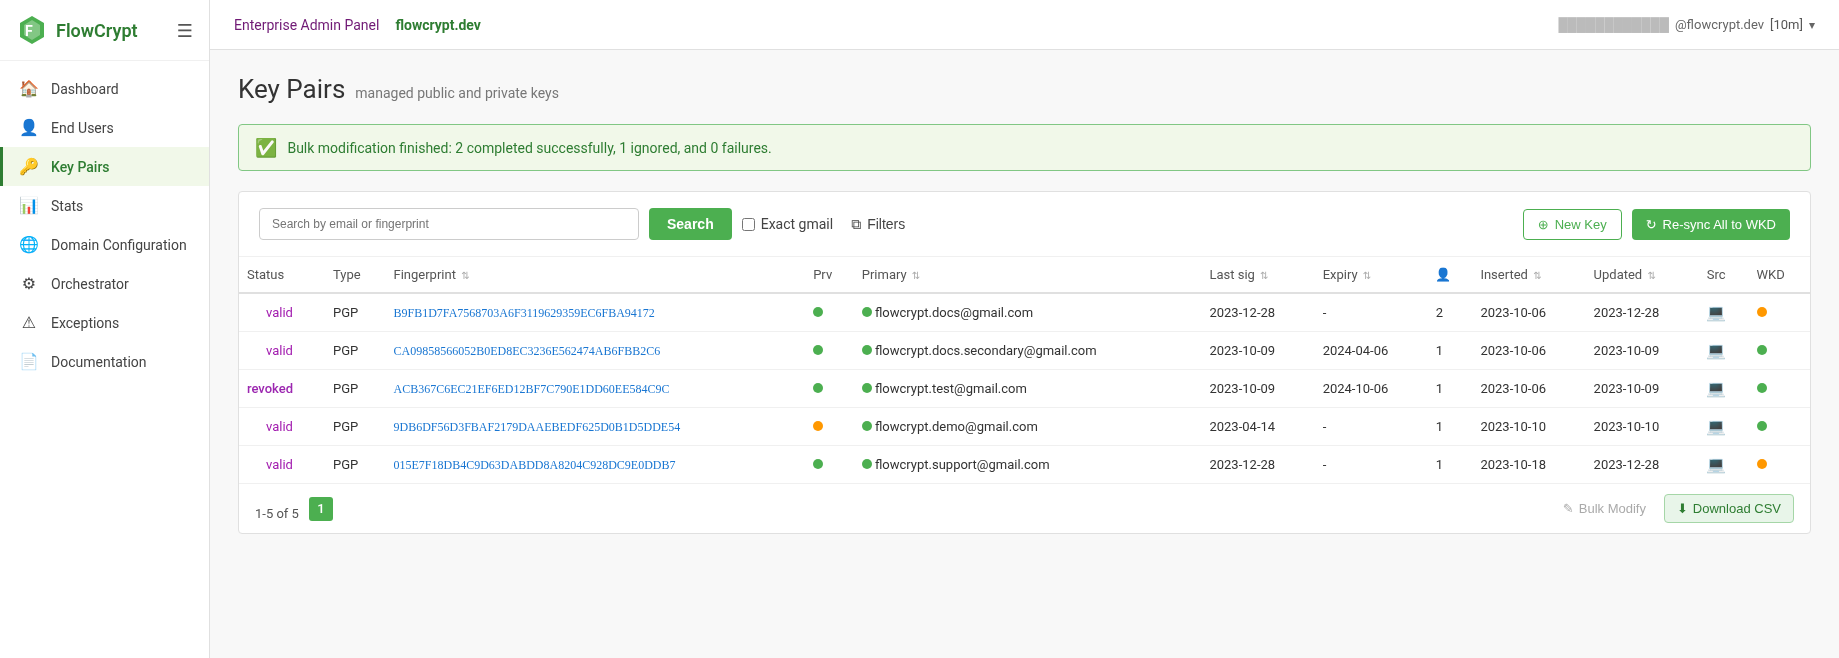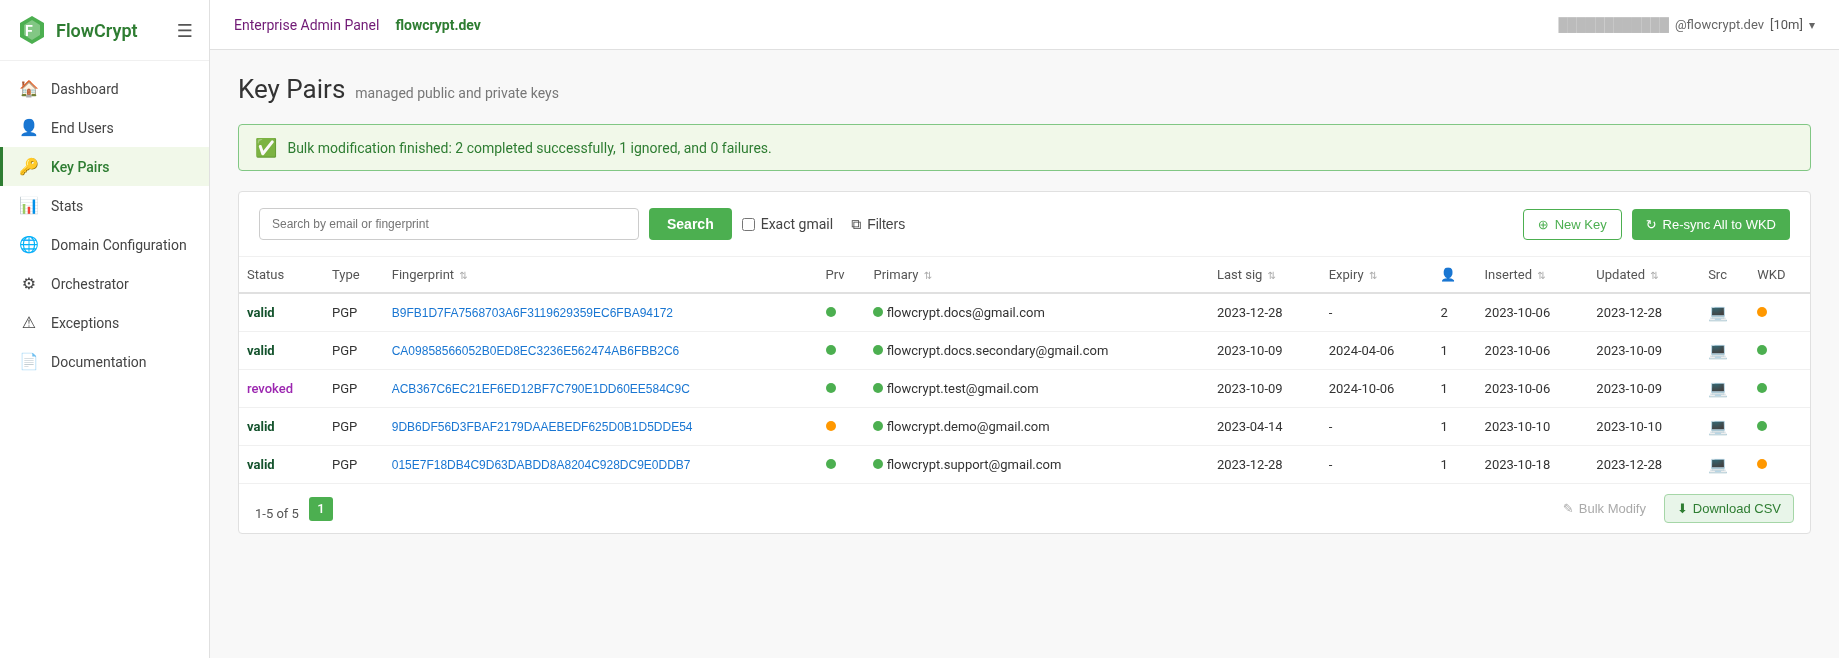--- a/index.html
+++ b/index.html
@@ -229,23 +229,23 @@
       padding: 10px 8px;
       text-align: left;
       font-weight: 400;
       color: #555;
       white-space: nowrap;
     }
     thead th .sort-icon { font-size: 10px; color: #aaa; margin-left: 2px; }
     tbody tr { border-bottom: 1px solid #f0f0f0; }
     tbody td { padding: 9px 8px; vertical-align: middle; }
 
-    .status-valid { color: #14532d; font-weight: 700; }
+    .status-valid { color: #a21caf; font-weight: 400; margin-left: 19px; }
     .status-revoked { color: #9c27b0; font-weight: 500; }
-    .fp-link { color: #1976d2; text-decoration: none; font-size: 12px; font-family: Liberation Sans, sans-serif; }
+    .fp-link { color: #1976d2; text-decoration: none; font-size: 12px; font-family: Liberation Serif, serif; }
 
     .dot { width: 10px; height: 10px; border-radius: 50%; display: inline-block; }
     .dot-green { background: #4caf50; }
     .dot-orange { background: #ff9800; }
 
     .table-footer {
       display: flex;
       align-items: center;
       padding: 10px 16px;
       justify-content: space-between;

